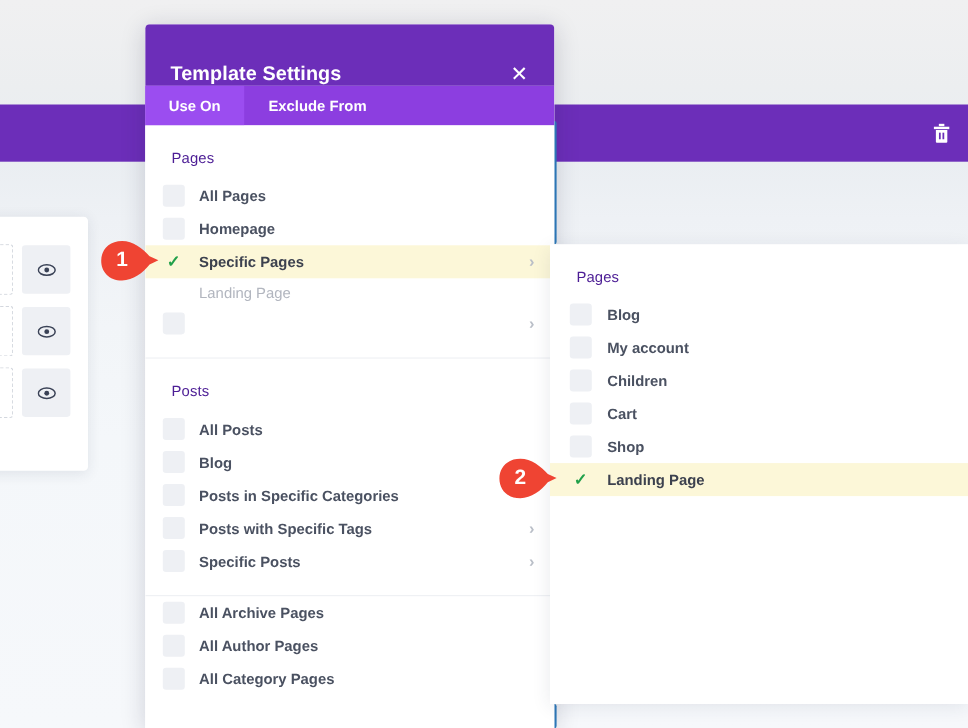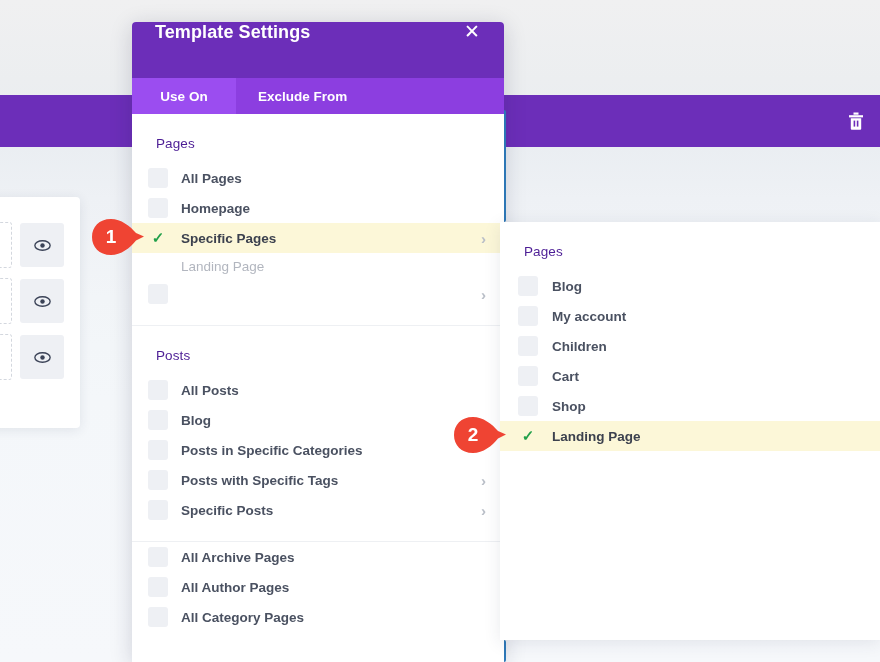--- a/index.html
+++ b/index.html
@@ -78,21 +78,21 @@
     height: 640px;
     background: #ffffff;
     border-radius: 4px 4px 0 0;
     box-shadow: 0 4px 22px rgba(30,30,60,0.18);
     overflow: hidden;
   }
   .modal-header {
     height: 56px;
     background: #6c2eb9;
     display: flex;
-    align-items: flex-start;
+    align-items: flex-end;
     justify-content: space-between;
     padding: 0 22px 0 23px;
   }
   .modal-title {
     color: #ffffff;
     font-size: 18px;
     font-weight: bold;
     letter-spacing: 0.1px;
   }
   .close-btn {
@@ -113,21 +113,21 @@
   }
   .tab {
     display: flex;
     align-items: center;
     justify-content: center;
     color: #ffffff;
     font-size: 13.5px;
     font-weight: bold;
     cursor: pointer;
   }
-  .tab.active { background: #9b4df0; width: 104px; }
+  .tab.active { background: #9b4df0; width: 90px; }
   .tab.inactive { padding: 16px 22px; font-weight: bold; }
 
   .modal-body {
     position: absolute;
     top: 92px; left: 0;
     width: 372px;
     height: 548px;
     background: #ffffff;
     overflow: hidden;
   }

